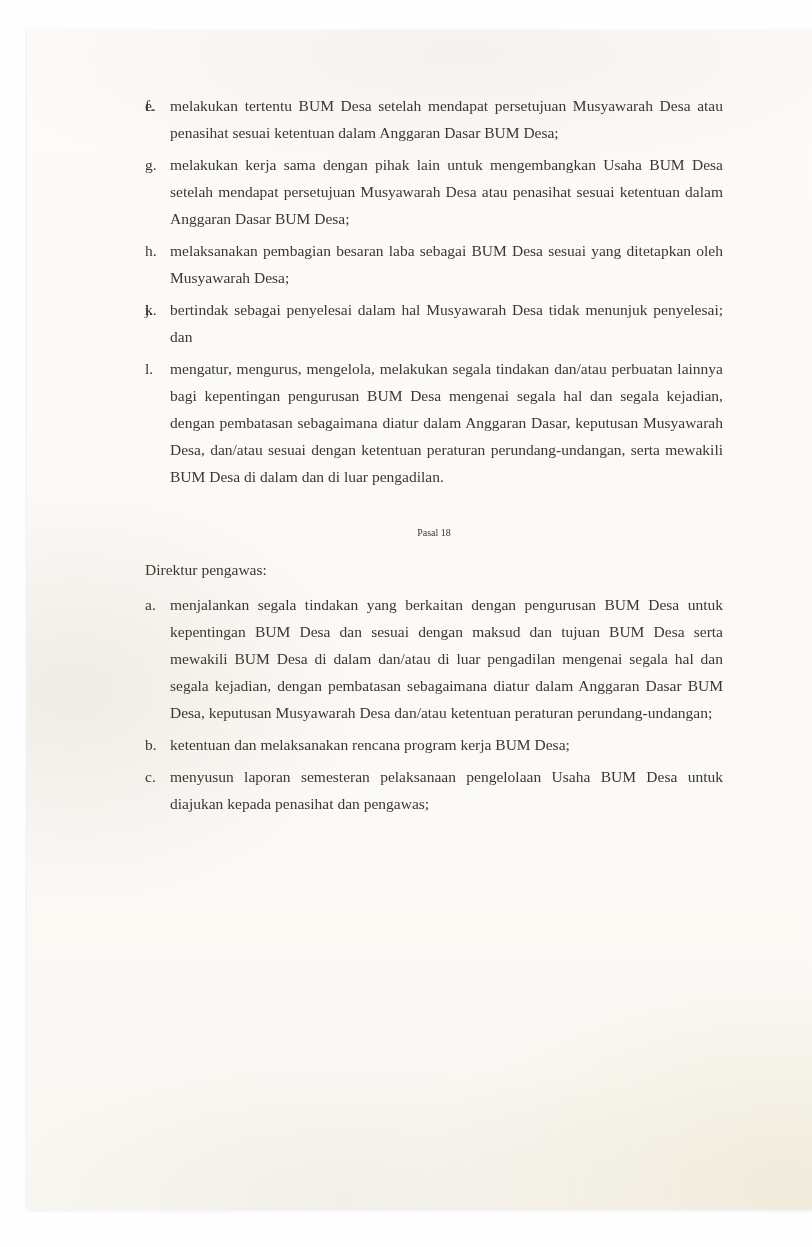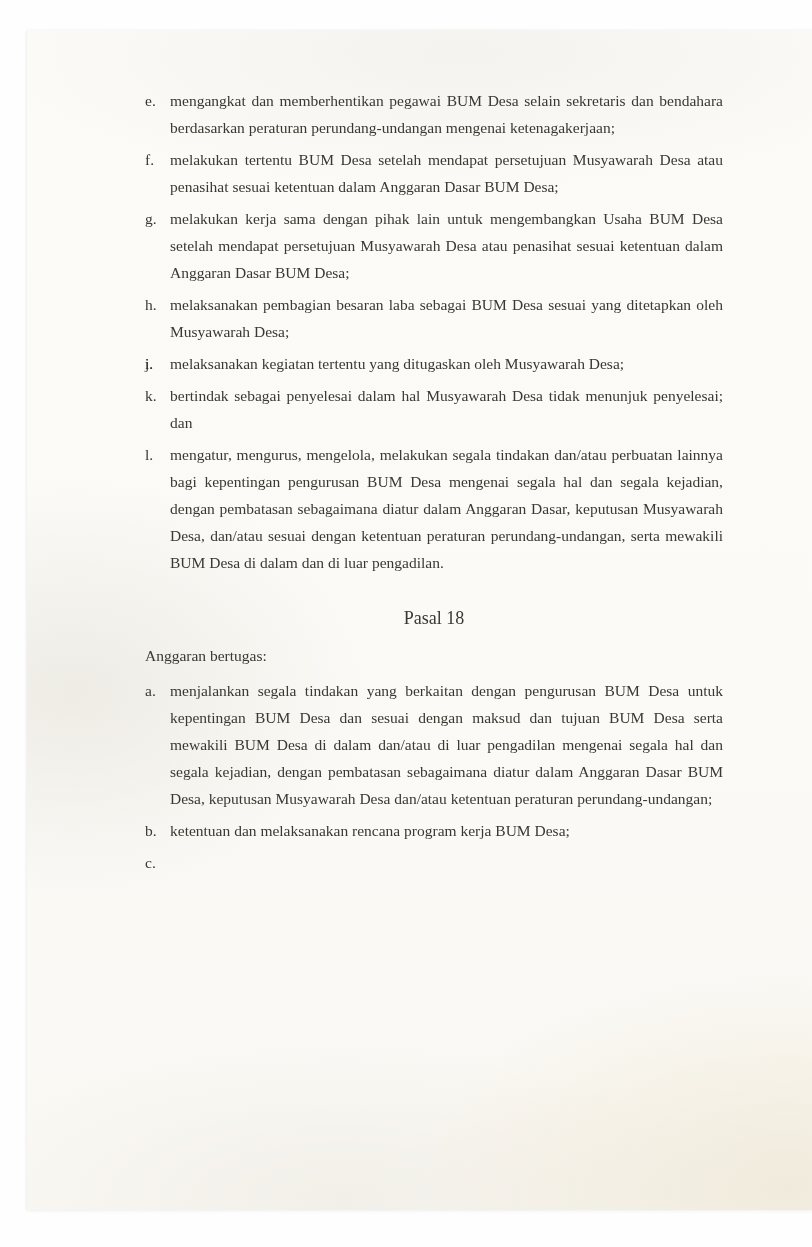--- a/index.html
+++ b/index.html
@@ -42,82 +42,81 @@
   }
   .doc-item .letter {
     position: absolute;
     left: 0;
     top: 0;
     width: 25px;
     text-align: left;
   }
   .pasal-heading {
     text-align: center;
-    font-size: 18px;
+    font-size: 10px;
     font-weight: normal;
     margin: 29px 0 10px 0;
     line-height: 27px;
   }
   .intro-line {
     margin: 0 0 8px 0;
     text-align: left;
   }
 </style>
 </head>
 <body>
 
 <div class="paper">
   <div class="content">
 
     <section>
       <div class="doc-item">
         <span class="letter">e.</span>
-        <span>mengangkat dan memberhentikan pegawai BUM Desa selain sekretaris dan bendahara berdasarkan peraturan perundang-undangan mengenai ketenagakerjaan;</span>
       </div>
       <div class="doc-item">
         <span class="letter">f.</span>
         <span>melakukan tertentu BUM Desa setelah mendapat persetujuan Musyawarah Desa atau penasihat sesuai ketentuan dalam Anggaran Dasar BUM Desa;</span>
       </div>
       <div class="doc-item">
         <span class="letter">g.</span>
         <span>melakukan kerja sama dengan pihak lain untuk mengembangkan Usaha BUM Desa setelah mendapat persetujuan Musyawarah Desa atau penasihat sesuai ketentuan dalam Anggaran Dasar BUM Desa;</span>
       </div>
       <div class="doc-item">
         <span class="letter">h.</span>
         <span>melaksanakan pembagian besaran laba sebagai BUM Desa sesuai yang ditetapkan oleh Musyawarah Desa;</span>
       </div>
       <div class="doc-item">
         <span class="letter">i.</span>
       </div>
       <div class="doc-item">
         <span class="letter">j.</span>
-        <span>melaksanakan kegiatan tertentu yang ditugaskan oleh Musyawarah Desa;</span>
       </div>
       <div class="doc-item">
         <span class="letter">k.</span>
         <span>bertindak sebagai penyelesai dalam hal Musyawarah Desa tidak menunjuk penyelesai; dan</span>
       </div>
       <div class="doc-item">
         <span class="letter">l.</span>
         <span>mengatur, mengurus, mengelola, melakukan segala tindakan dan/atau perbuatan lainnya bagi kepentingan pengurusan BUM Desa mengenai segala hal dan segala kejadian, dengan pembatasan sebagaimana diatur dalam Anggaran Dasar, keputusan Musyawarah Desa, dan/atau sesuai dengan ketentuan peraturan perundang-undangan, serta mewakili BUM Desa di dalam dan di luar pengadilan.</span>
       </div>
     </section>
 
     <h2 class="pasal-heading">Pasal 18</h2>
 
-    <p class="intro-line">Anggaran bertugas:</p>
+    <p class="intro-line">Direktur pengawas:</p>
 
     <section>
       <div class="doc-item">
         <span class="letter">a.</span>
         <span>menjalankan segala tindakan yang berkaitan dengan pengurusan BUM Desa untuk kepentingan BUM Desa dan sesuai dengan maksud dan tujuan BUM Desa serta mewakili BUM Desa di dalam dan/atau di luar pengadilan mengenai segala hal dan segala kejadian, dengan pembatasan sebagaimana diatur dalam Anggaran Dasar BUM Desa, keputusan Musyawarah Desa dan/atau ketentuan peraturan perundang-undangan;</span>
       </div>
       <div class="doc-item">
         <span class="letter">b.</span>
         <span>ketentuan dan melaksanakan rencana program kerja BUM Desa;</span>
       </div>
       <div class="doc-item">
         <span class="letter">c.</span>
+        <span>menyusun laporan semesteran pelaksanaan pengelolaan Usaha BUM Desa untuk diajukan kepada penasihat dan pengawas;</span>
       </div>
     </section>
 
   </div>
 </div>
 
 </body></html>

